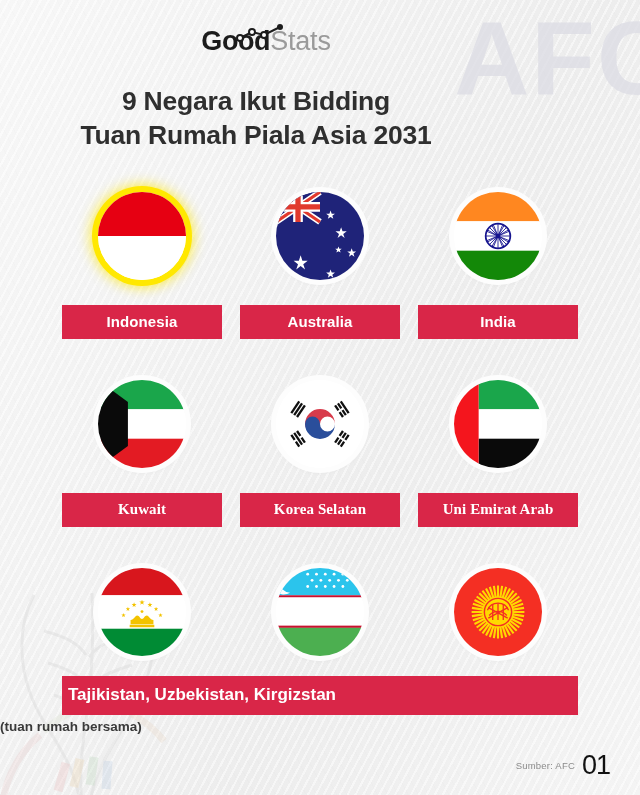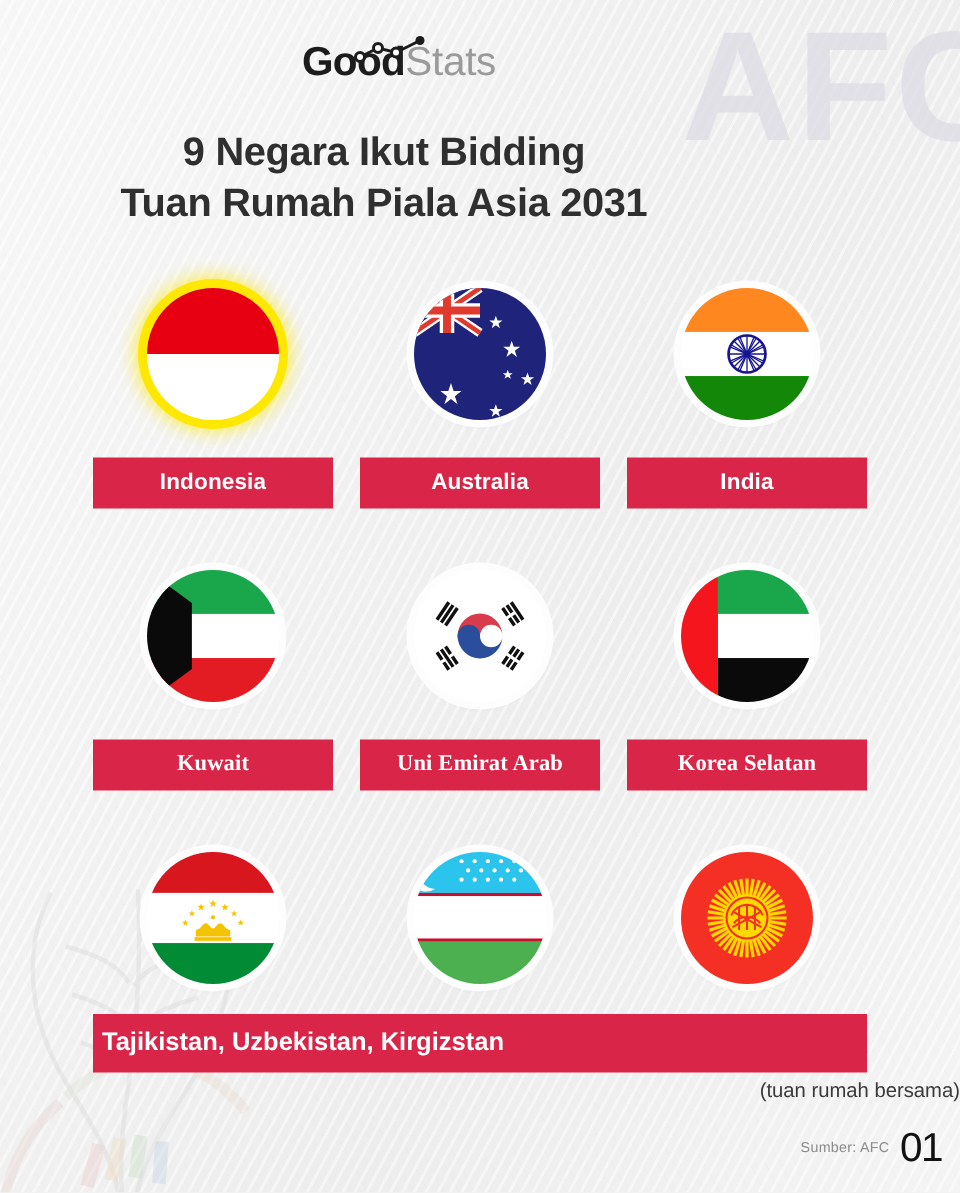--- a/index.html
+++ b/index.html
@@ -171,30 +171,30 @@
     text-align: left;
     padding: 9px 6px 11px;
     line-height: 19px;
   }
 
   #sub-caption {
     position: absolute;
     top: 719px;
     left: 0;
     width: 640px;
-    text-align: right;
+    text-align: left;
     font-size: 13.5px;
-    font-weight: normal;
+    font-weight: bold;
     color: #3a3a3a;
   }
 
   
   #footer {
     position: absolute;
-    right: 12px;
+    right: 30px;
     bottom: 16px;
     display: flex;
     align-items: center;
     gap: 7px;
   }
   #source-text {
     font-size: 9.5px;
     color: #8b8b8b;
     letter-spacing: .2px;
   }
@@ -402,24 +402,24 @@
         </svg>
       </div>
     </div>
   </div>
 
   <div class="row labels-2">
     <div class="cell">
       <div class="label-bar">Kuwait</div>
     </div>
     <div class="cell">
+      <div class="label-bar">Korea Selatan</div>
+    </div>
+    <div class="cell">
       <div class="label-bar">Uni Emirat Arab</div>
-    </div>
-    <div class="cell">
-      <div class="label-bar">Korea Selatan</div>
     </div>
   </div>
 
   <div class="row flags-3">
 
     <div class="cell">
       <div class="flag">
         <svg viewBox="0 0 100 100">
           <rect width="100" height="31" fill="#d8161d"></rect>
           <rect y="31" width="100" height="38" fill="#ffffff"></rect>

